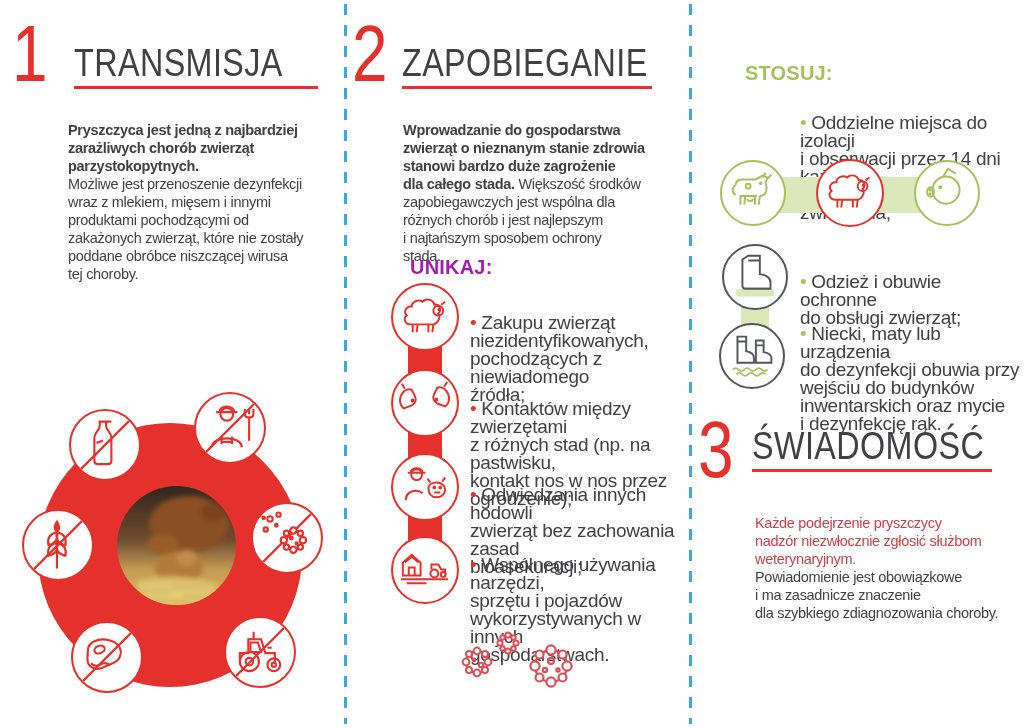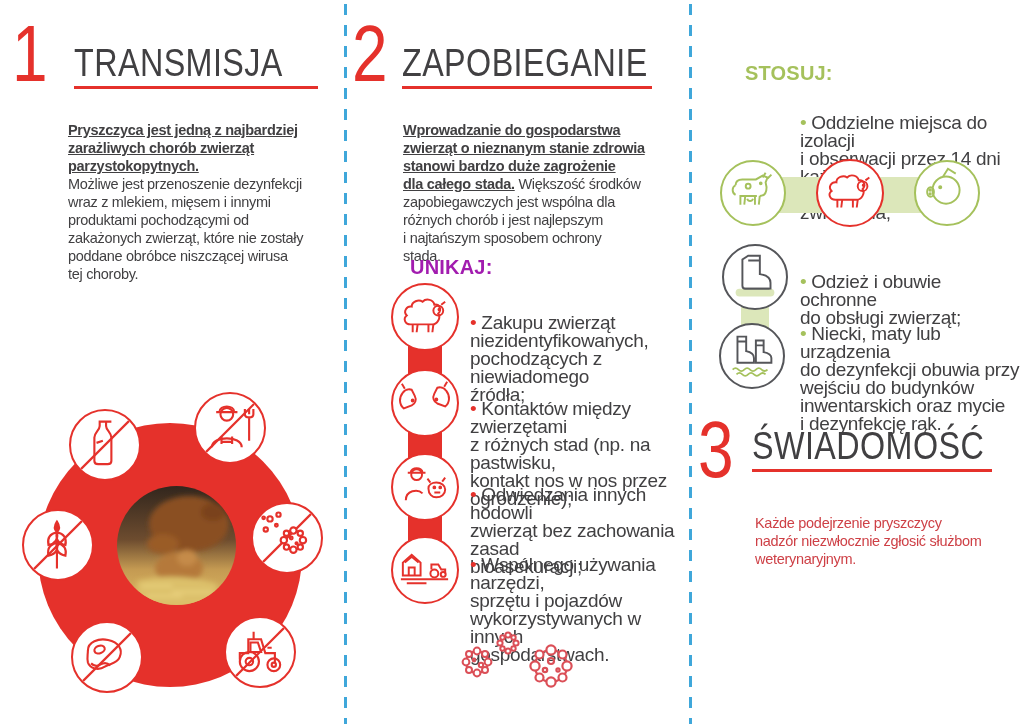--- a/index.html
+++ b/index.html
@@ -11,21 +11,21 @@
     background:repeating-linear-gradient(to bottom,#3FA7DA 0 11px, transparent 11px 21px); }
 
   .num { position:absolute; color:#E5312B; font-size:80px; line-height:60px;
     font-weight:400; transform:scaleX(0.8); transform-origin:left top; }
   .htitle { position:absolute; color:#414042; font-size:38px; line-height:40px;
     font-weight:400; letter-spacing:0.5px; transform:scaleX(0.85); transform-origin:left top; white-space:nowrap; }
   .underline { position:absolute; height:3px; background:#E5312B; }
 
   .para { position:absolute; white-space:pre-line; font-size:14.5px; line-height:18px;
     letter-spacing:-0.3px; color:#414042; }
-  .b { font-weight:bold;text-decoration:underline; }
+  .b { font-weight:bold; }
   .red { color:#CE4046; }
   .redb { color:#a21caf; font-weight:bold; letter-spacing:0.2px; }
   .greenb { color:#A5C15C; font-weight:bold; letter-spacing:0.2px; }
   .label { position:absolute; font-size:20px; }
   .item { position:absolute; white-space:pre-line; font-size:19px; line-height:18px;
     letter-spacing:-0.3px; color:#414042; }
   .bullet-red { color:#E5312B; }
   .bullet-green { color:#A5C15C; }
 
   
@@ -371,16 +371,18 @@
   </div>
 
   <div class="num" style="left:698px; top:420px">3</div>
   <div class="htitle" style="left:752px; top:426px">ŚWIADOMOŚĆ</div>
   <div class="underline" style="left:752px; top:469px; width:240px"></div>
 
   <div class="para" style="left:755px; top:496px; width:268px">
     <span class="red">Każde podejrzenie pryszczycy
 nadzór niezwłocznie zgłosić służbom
 weterynaryjnym.
-</span>
+</span><span>Powiadomienie jest obowiązkowe
+i ma zasadnicze znaczenie
+dla szybkiego zdiagnozowania choroby.</span>
   </div>
 
 </div>
 
 </body></html>

